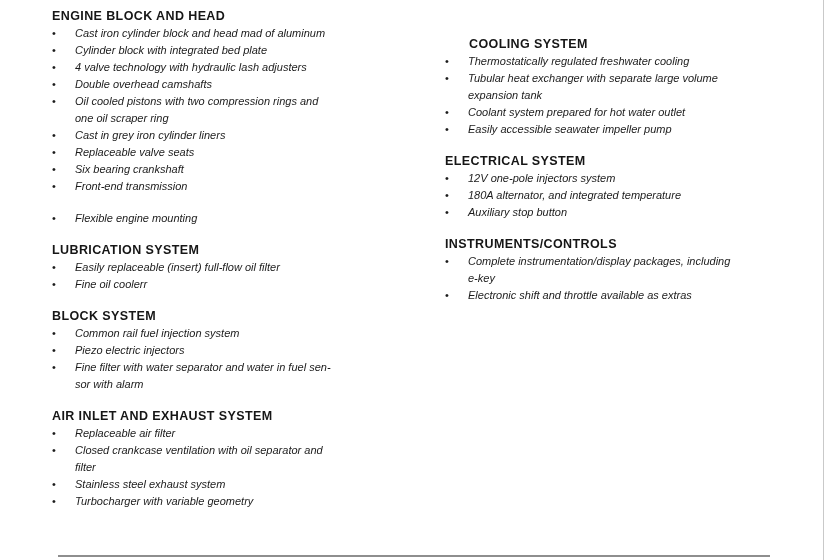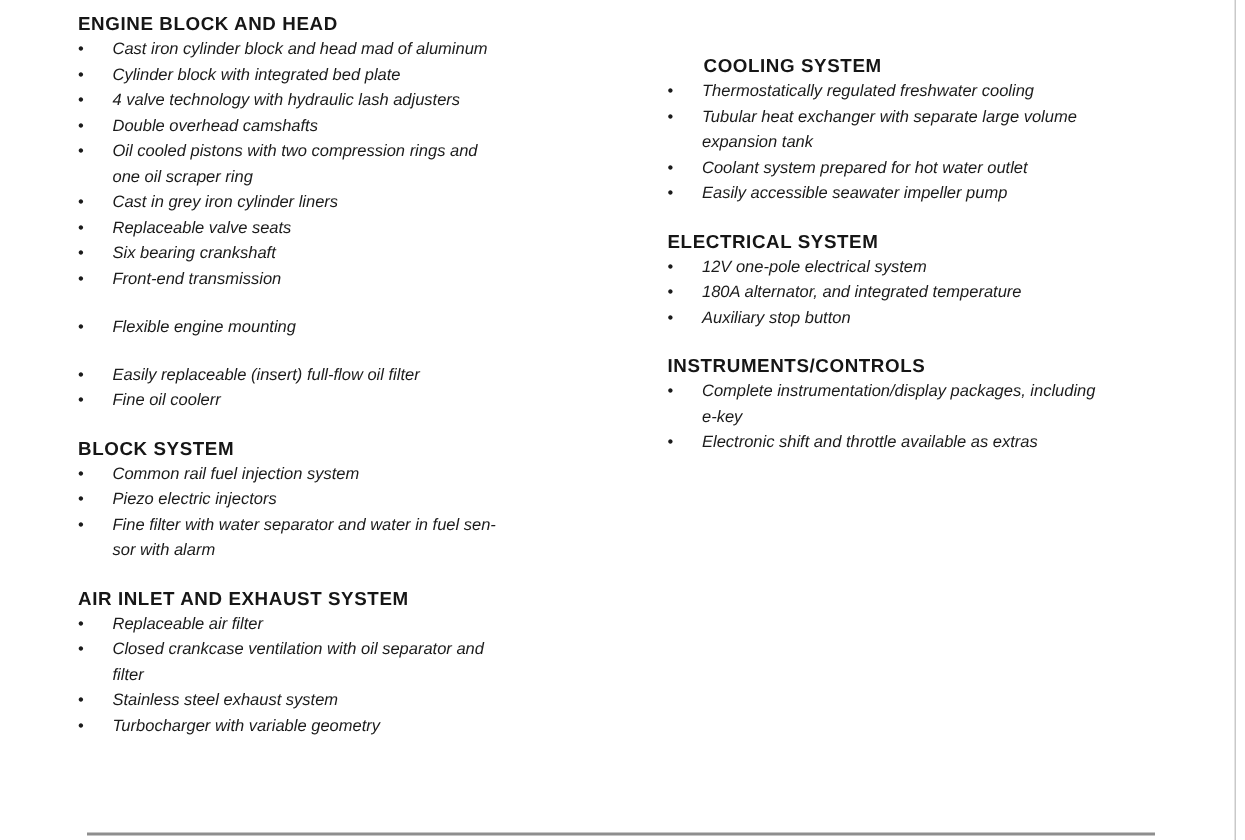--- a/index.html
+++ b/index.html
@@ -132,20 +132,21 @@
     <section>
       <ul class="list">
         <li class="item">
           <span class="marker">•</span>
           <span class="text">Flexible engine mounting</span>
         </li>
       </ul>
     </section>
 
     <section>
+      <h2 class="heading">LUBRICATION SYSTEM</h2>
       <ul class="list">
         <li class="item">
           <span class="marker">•</span>
           <span class="text">Easily replaceable (insert) full-flow oil filter</span>
         </li>
         <li class="item">
           <span class="marker">•</span>
           <span class="text">Fine oil coolerr</span>
         </li>
       </ul>
@@ -218,21 +219,21 @@
           <span class="text">Easily accessible seawater impeller pump</span>
         </li>
       </ul>
     </section>
 
     <section>
       <h2 class="heading">ELECTRICAL SYSTEM</h2>
       <ul class="list">
         <li class="item">
           <span class="marker">•</span>
-          <span class="text">12V one-pole electrical system</span>
+          <span class="text">12V one-pole injectors system</span>
         </li>
         <li class="item">
           <span class="marker">•</span>
           <span class="text">180A alternator, and integrated temperature</span>
         </li>
         <li class="item">
           <span class="marker">•</span>
           <span class="text">Auxiliary stop button</span>
         </li>
       </ul>

